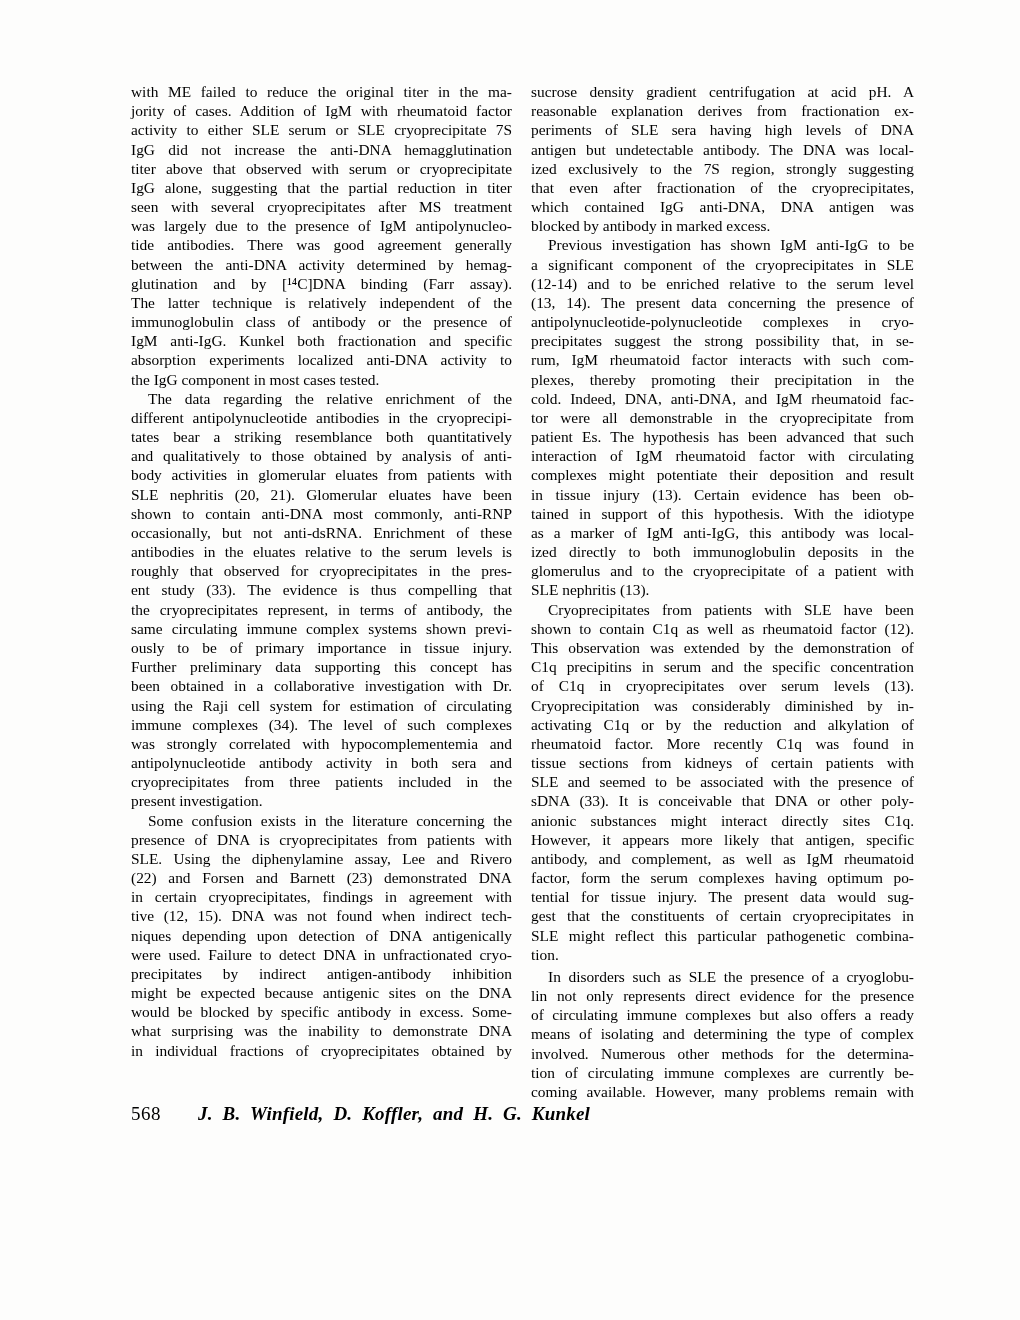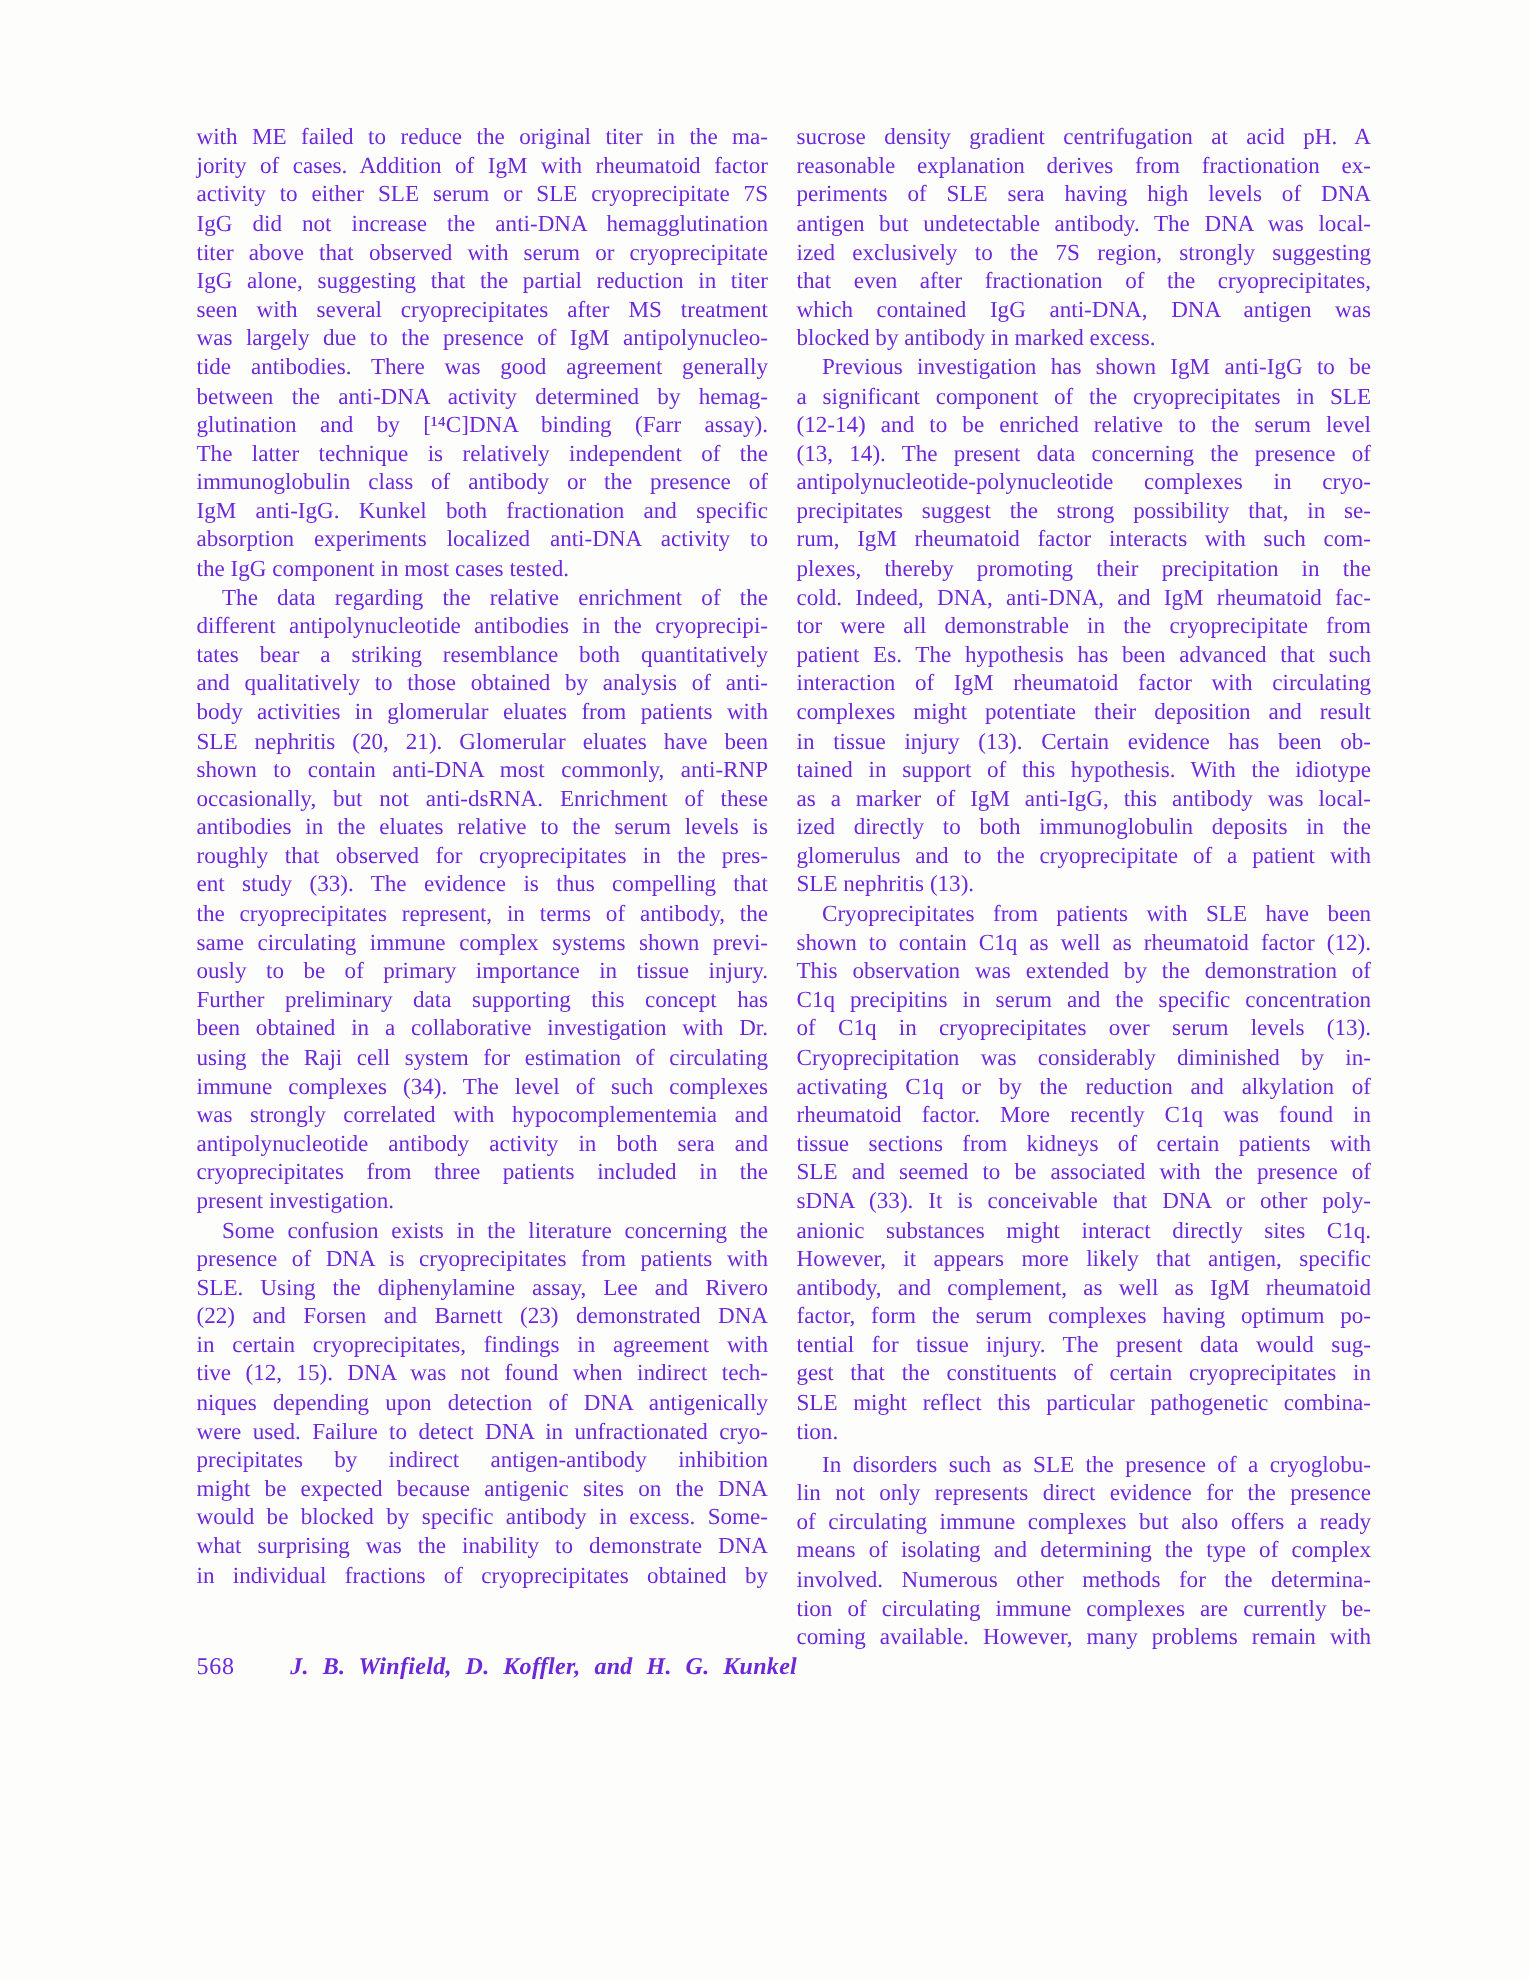--- a/index.html
+++ b/index.html
@@ -30,39 +30,39 @@
   .line.just {
     text-align: justify;
     text-align-last: justify;
     -moz-text-align-last: justify;
   }
   .line.indent { text-indent: 17px; }
   .footer {
     position: absolute;
     left: 131px;
     top: 1103px;
-    font-size: 16px;
+    font-size: 19px;
     white-space: nowrap;
   }
   .footer .num {
     display: inline-block;
     margin-right: 37px;
     letter-spacing: 0.5px;
   }
   .footer .authors {
     font-style: italic;
     font-weight: bold;
     word-spacing: 5px;
     letter-spacing: 0.2px;
   }
 </style>
 </head>
 <body>
 
-<div class="page" style="background: rgb(253, 253, 252); color: #6d28d9;">
+<div class="page" style="background: rgb(253, 253, 252); color: #000000;">
   <div class="col col-left">
       <div class="para">
         <div class="line just">with ME failed to reduce the original titer in the ma-</div>
         <div class="line just">jority of cases. Addition of IgM with rheumatoid factor</div>
         <div class="line just">activity to either SLE serum or SLE cryoprecipitate 7S</div>
         <div class="line just">IgG did not increase the anti-DNA hemagglutination</div>
         <div class="line just">titer above that observed with serum or cryoprecipitate</div>
         <div class="line just">IgG alone, suggesting that the partial reduction in titer</div>
         <div class="line just">seen with several cryoprecipitates after MS treatment</div>
         <div class="line just">was largely due to the presence of IgM antipolynucleo-</div>

